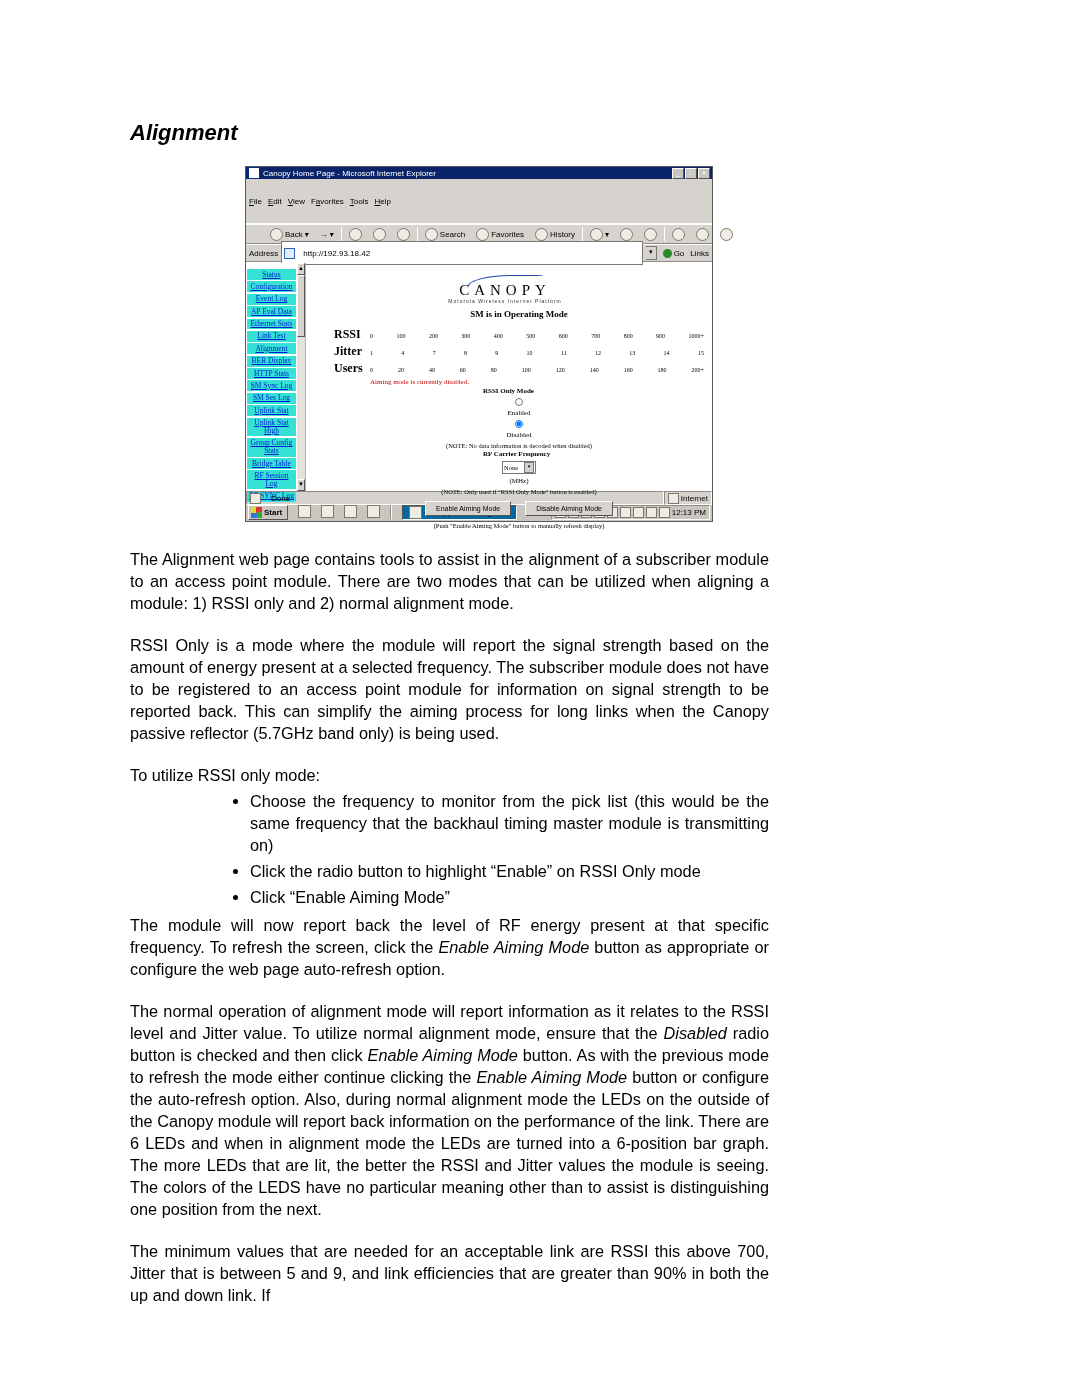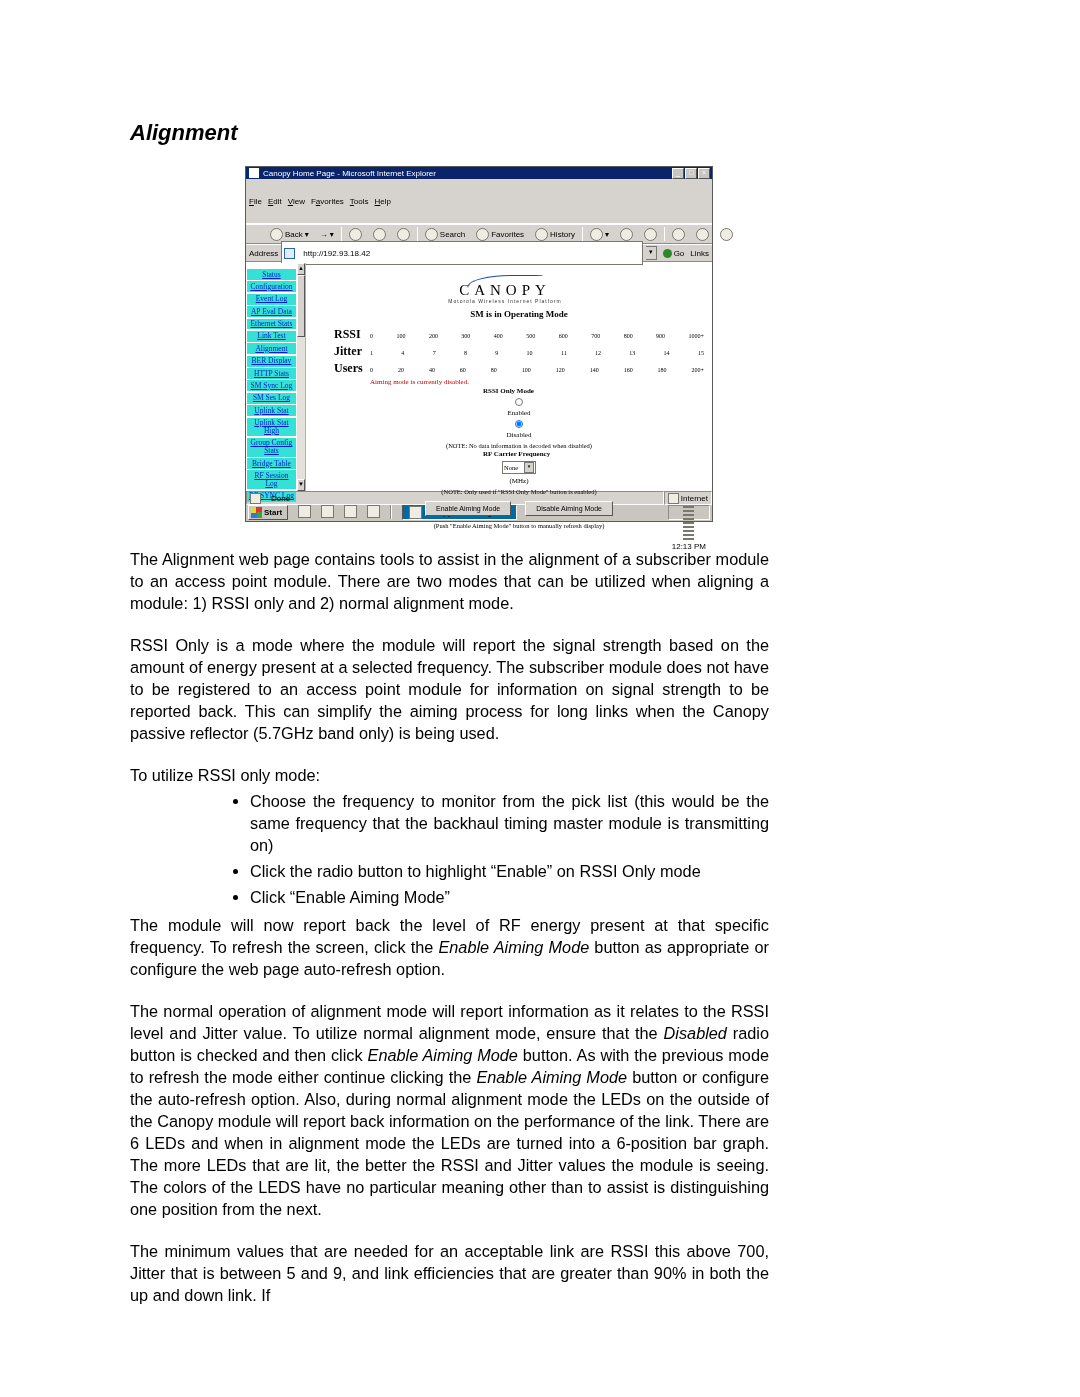--- a/index.html
+++ b/index.html
@@ -64,21 +64,21 @@
   .statusbar{height:12px;border-top:1px solid #8e8b84;display:flex;align-items:center;font-size:8px;}
   .statusbar .cell{height:12px;border:1px solid #fff;border-top-color:#8e8b84;border-left-color:#8e8b84;padding:0 3px;display:flex;align-items:center;gap:2px;}
   .statusbar .cell.flex{flex:1 1 auto;gap:10px;}
   .statusbar .sico{width:9px;height:9px;background:#efece4;border:1px solid #7a776f;}
   .taskbar{height:16px;background:#c9c6bf;border-top:1px solid #fff;display:flex;align-items:flex-start;padding:0 2px;gap:10px;}
   .taskbar .start{height:13px;padding:0 5px 0 2px;background:#c9c6bf;border:1px solid #fff;border-right-color:#555;border-bottom-color:#555;display:flex;align-items:center;gap:2px;font-weight:bold;font-size:8px;}
   .taskbar .start .winico{width:11px;height:11px;background:conic-gradient(#d33 0 25%,#3a3 0 50%,#37d 0 75%,#dd3 0 100%);}
   .taskbar .ql{width:11px;height:11px;background:#efece4;border:1px solid #7a776f;}
   .taskbar .taskbtn{height:13px;padding:0 6px;background:#0369a1;border:1px solid #555;border-right-color:#fff;border-bottom-color:#fff;font-size:8px;display:flex;align-items:center;gap:2px;}
   .taskbar .spacer{flex:1 1 auto;}
-  .taskbar .tray{height:13px;border:1px solid #8e8b84;border-right-color:#fff;border-bottom-color:#fff;padding:0 3px;display:flex;align-items:center;gap:2px;font-size:8px;flex-direction:column;}
+  .taskbar .tray{height:13px;border:1px solid #8e8b84;border-right-color:#fff;border-bottom-color:#fff;padding:0 3px;display:flex;align-items:center;gap:2px;font-size:8px;}
   .taskbar .tray .ti{width:9px;height:9px;background:#efece4;border:1px solid #7a776f;}
 </style>
 </head>
 <body>
 
 <div class="page">
   <h2>Alignment</h2>
 
   <div class="shot-wrap">
     <div class="shot">

